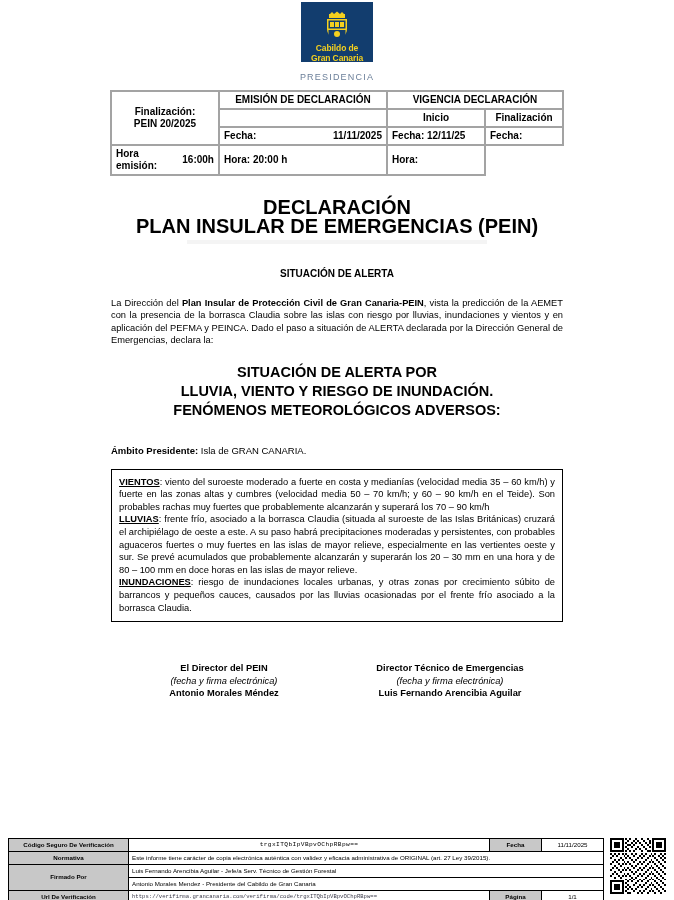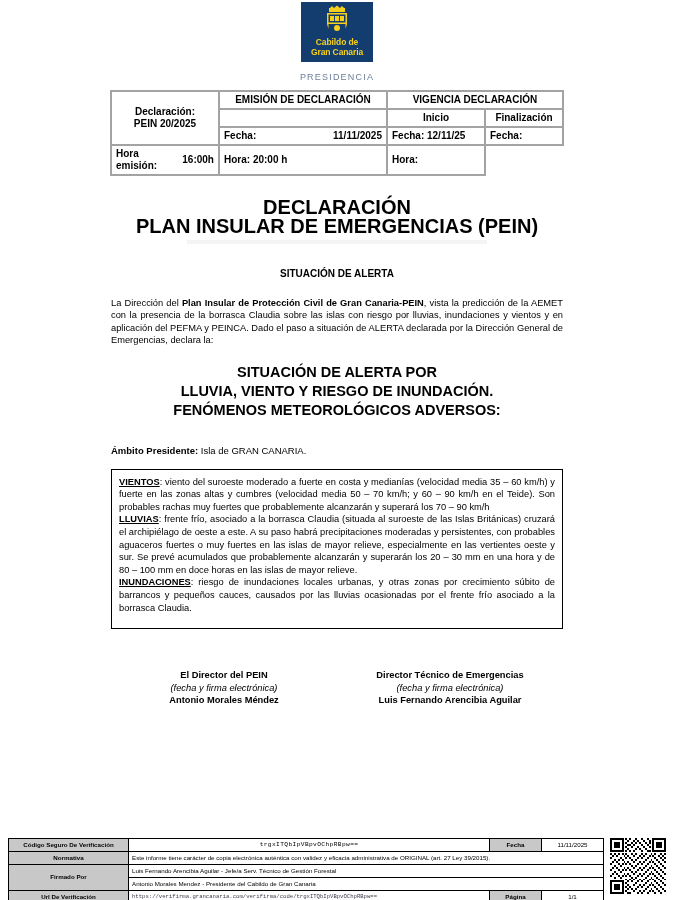--- a/index.html
+++ b/index.html
@@ -23,21 +23,21 @@
     padding-top: 2px;
   }
   .logo {
     width: 72px;
     height: 60px;
     background: #123d6e;
     display: flex;
     flex-direction: column;
     align-items: center;
     justify-content: flex-start;
-    padding-top: 3px;
+    padding-top: 9px;
     box-sizing: border-box;
   }
   .crest {
     width: 26px;
     height: 31px;
     position: relative;
   }
   .logo-text {
     margin-top: 2px;
     text-align: center;
@@ -133,21 +133,21 @@
   .ambito {
     font-size: 9.5px;
     margin-top: 25px;
   }
   .ambito b { font-weight: bold; }
 
   
   .pheno-box {
     border: 1px solid #000;
     margin-top: 13px;
-    padding: 6px 7px 14px 7px;
+    padding: 6px 7px 7px 7px;
     box-sizing: border-box;
   }
   .pheno-p {
     font-size: 9.3px;
     line-height: 12.6px;
     text-align: justify;
     margin: 0;
   }
   .pheno-p .lbl {
     font-weight: bold;
@@ -259,21 +259,21 @@
   <table class="decl">
     <colgroup>
       <col style="width:108px">
       <col style="width:168px">
       <col style="width:98px">
       <col style="width:78px">
     </colgroup>
     <tbody>
         <tr>
       <td class="decl-id" rowspan="3">
-        <div>Declaración:</div>
+        <div>Finalización:</div>
         <div>PEIN 20/2025</div>
       </td>
       <td class="ctr" rowspan="1">EMISIÓN DE DECLARACIÓN</td>
       <td class="ctr" colspan="2">VIGENCIA DECLARACIÓN</td>
     </tr>
     <tr>
       <td class="ctr" rowspan="1" style="border-top:none;"></td>
       <td class="ctr">Inicio</td>
       <td class="ctr">Finalización</td>
     </tr>

